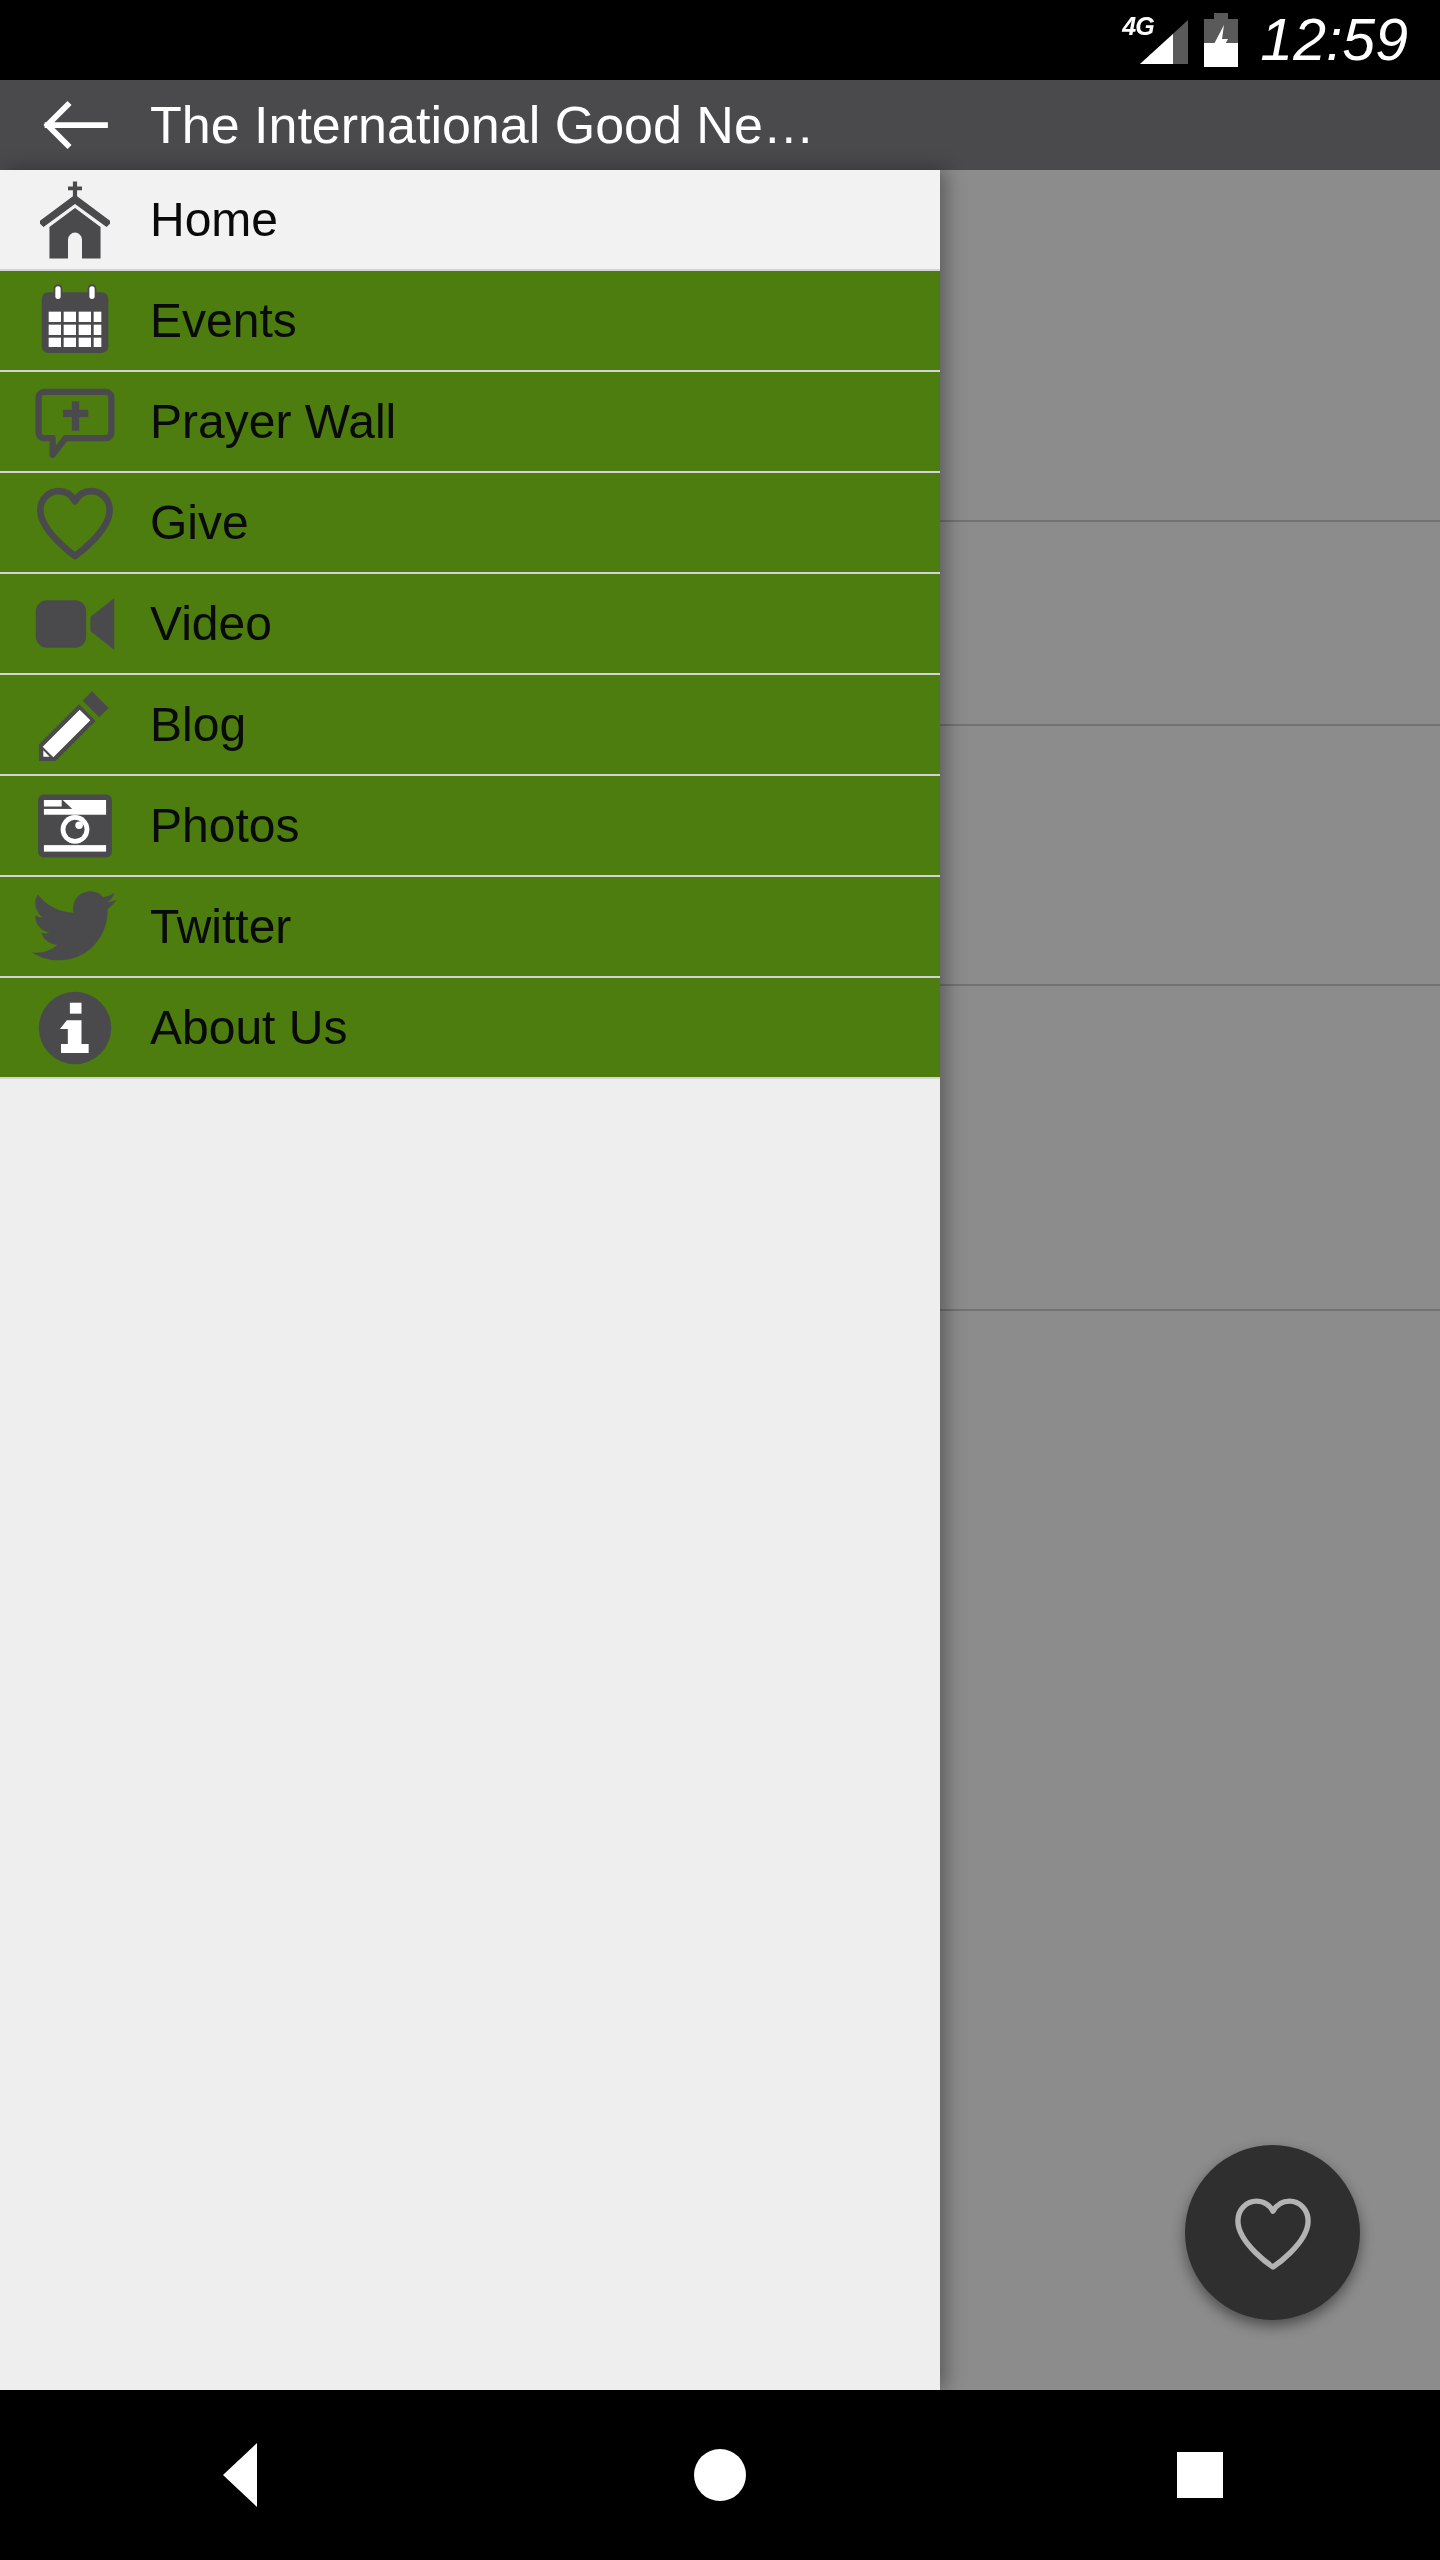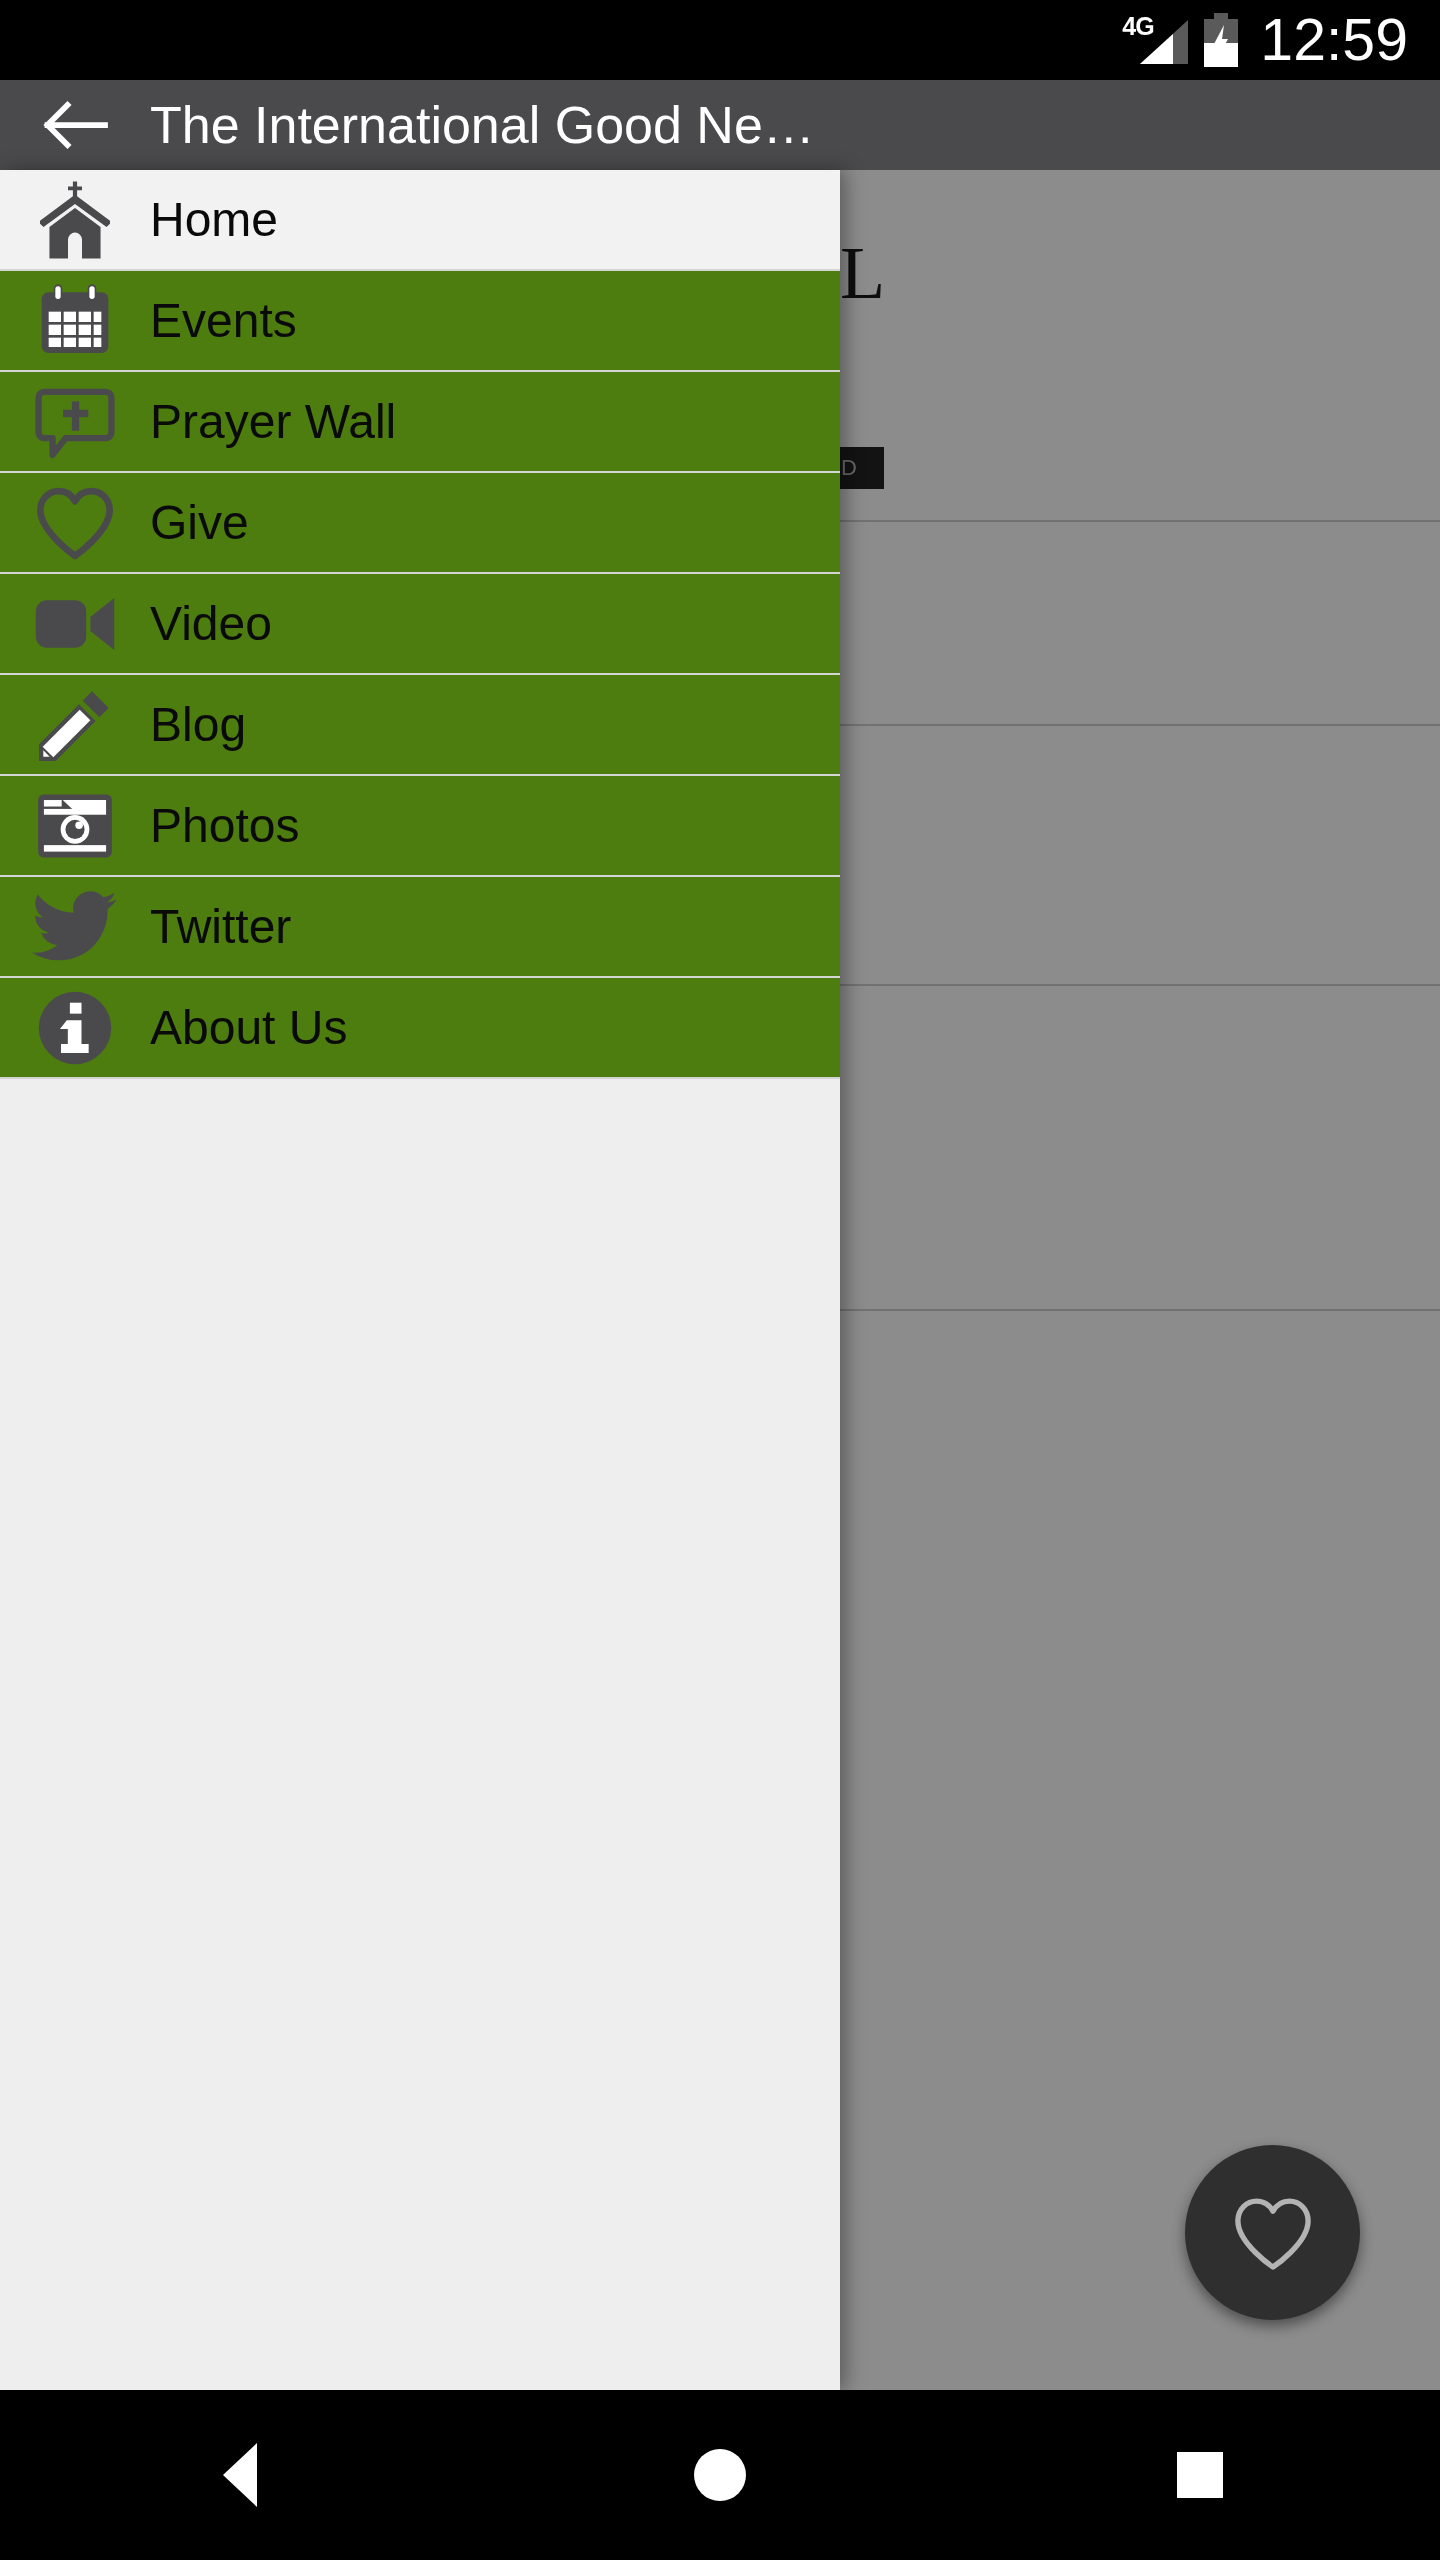--- a/index.html
+++ b/index.html
@@ -8,21 +8,21 @@
     font-family:"Liberation Sans","DejaVu Sans",sans-serif;
     -webkit-font-smoothing:antialiased;
   }
   #screen{position:relative;width:1440px;height:2560px;background:#fff;overflow:hidden;}
 
   
   #statusbar{
     position:absolute;left:0;top:0;width:1440px;height:80px;background:#000;
     display:flex;align-items:center;justify-content:flex-end;
   }
-  #statusbar .sb-right{display:flex;align-items:center;gap:14px;padding-right:32px;}
+  #statusbar .sb-right{display:flex;align-items:center;gap:14px;padding-right:32px;font-style:italic;}
   .sig-wrap{position:relative;width:62px;height:52px;}
   .sig-label{position:absolute;left:-6px;top:-2px;font-size:25px;color:#fff;font-weight:bold;letter-spacing:-1px;}
   .sig-tri-full{
     position:absolute;left:12px;bottom:2px;width:0;height:0;
     border-left:48px solid transparent;border-bottom:44px solid #5a5a5a;
   }
   .sig-tri-fill{
     position:absolute;left:12px;bottom:2px;width:0;height:0;
     border-left:33px solid transparent;border-bottom:30px solid #ffffff;
   }
@@ -75,21 +75,21 @@
 
   
   #fab{
     position:absolute;left:1185px;top:2145px;width:175px;height:175px;border-radius:50%;
     background:#2f2f2f;display:flex;align-items:center;justify-content:center;
     box-shadow:0 6px 14px rgba(0,0,0,0.45);
   }
 
   
   #drawer{
-    position:absolute;left:0;top:170px;width:840px;height:2220px;background:#fff;
+    position:absolute;left:0;top:170px;width:940px;height:2220px;background:#fff;
     box-shadow:6px 0 18px rgba(0,0,0,0.35);
   }
   .drawer-row{
     position:relative;height:101px;display:flex;align-items:center;
     border-bottom:2px solid #d4d4d4;background:#4d7c0f;box-sizing:border-box;
   }
   .drawer-row.selected{background:#f2f2f2;}
   .drawer-icon{
     width:150px;min-width:150px;height:101px;display:flex;align-items:center;justify-content:center;
   }

